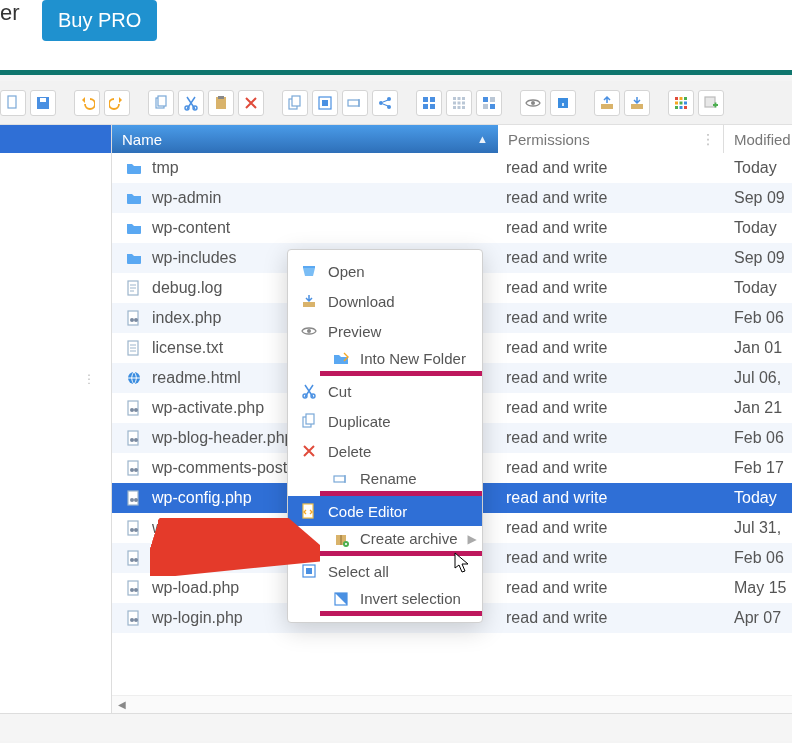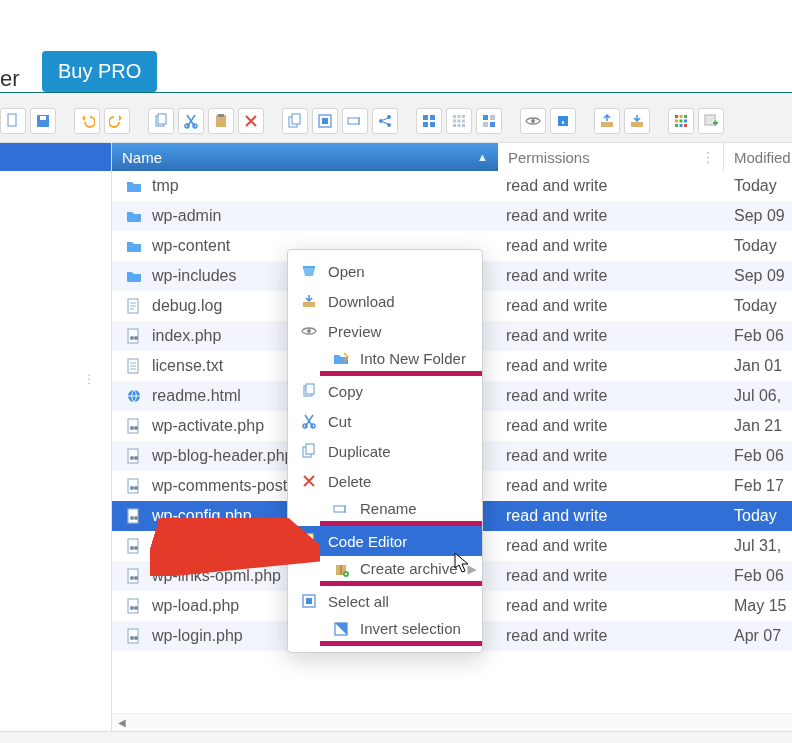--- a/index.html
+++ b/index.html
@@ -17,21 +17,21 @@
     --icon-amber:#f5a623;
     --icon-red:#e04b3b;
     --icon-green:#4caf50;
   }
   *{box-sizing:border-box;font-family:"Helvetica Neue",Arial,sans-serif;}
   html,body{margin:0;padding:0;background:#f4f4f4;color:var(--text);}
   body{width:792px;height:743px;overflow:hidden;}
 
   
   .banner{
-    height:93px;display:flex;align-items:flex-end;border-bottom:1px solid #0f766e;
+    height:75px;display:flex;align-items:flex-start;border-bottom:5px solid #0f766e;
     background:#fff;padding:0 0 0 0;
   }
   .banner .title-slice{font-size:22px;font-weight:500;color:#333;width:20px;overflow:hidden;white-space:nowrap;}
   .banner .buy{
     margin-left:22px;background:var(--btn);color:#fff;border:none;border-radius:4px;
     padding:9px 16px;font-size:20px;cursor:pointer;
   }
 
   
   .toolbar{
@@ -548,29 +548,20 @@
         <svg viewBox="0 0 16 16" class="icon">
           <path d="M1 4h5l2 2h7v7H1z" fill="#5aa8f2"></path>
           <path d="M11 2l4 4-4 4" stroke="#f5a623" fill="none" stroke-width="1.4"></path>
         </svg>
       </span>
       <span>Into New Folder</span>
     </div>
     <div class="mi">
       <span class="mi-ic">
         <svg viewBox="0 0 16 16" class="icon">
-          <rect x="3" y="3" width="8" height="10" fill="#fff" stroke="#7aa8d8" stroke-width="1.2"></rect>
-          <rect x="5" y="1" width="8" height="10" fill="#fff" stroke="#7aa8d8" stroke-width="1.2"></rect>
-        </svg>
-      </span>
-      <span>Copy</span>
-    </div>
-    <div class="mi">
-      <span class="mi-ic">
-        <svg viewBox="0 0 16 16" class="icon">
           <path d="M4 2l8 12M12 2l-8 12" stroke="#4a90e2" fill="none" stroke-width="1.5"></path>
           <circle cx="4" cy="13" r="2" fill="none" stroke="#4a90e2" stroke-width="1.4"></circle>
           <circle cx="12" cy="13" r="2" fill="none" stroke="#4a90e2" stroke-width="1.4"></circle>
         </svg>
       </span>
       <span>Cut</span>
     </div>
     <div class="mi">
       <span class="mi-ic">
         <svg viewBox="0 0 16 16" class="icon">

